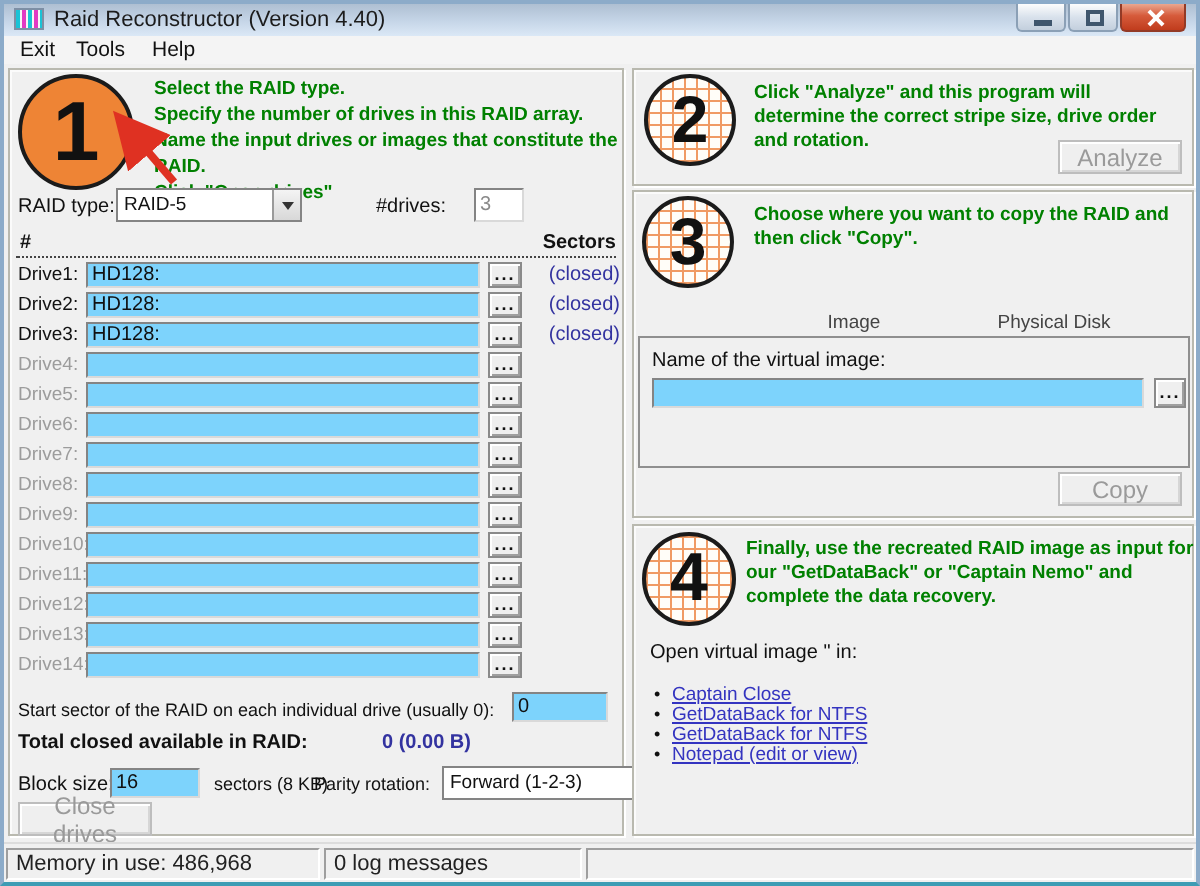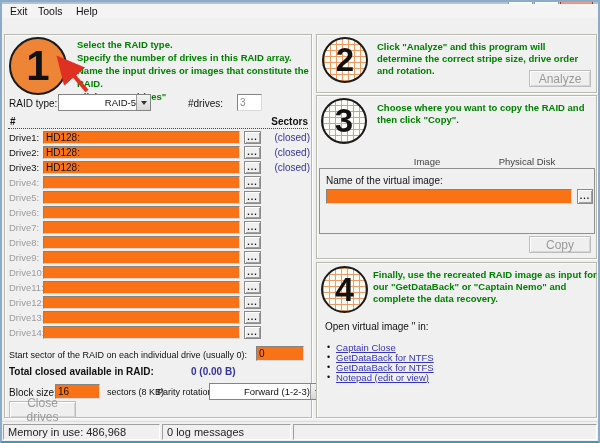--- a/index.html
+++ b/index.html
@@ -22,21 +22,21 @@
     background:linear-gradient(180deg,#fdfdfd,#d9e2ec 50%,#c3cfdd); position:relative; cursor:default; }
   .wbtn.close { width:33px; border-color:#933a26;
     background:linear-gradient(180deg,#eba78f,#d65b3b 45%,#c03c1d); }
   .glyph-min { position:absolute; left:8px; top:8px; width:9px; height:3px; background:#3f566d; }
   .glyph-max { position:absolute; left:8px; top:3px; width:9px; height:8px; border:2px solid #3f566d; background:transparent; }
   .glyph-x { position:absolute; left:12px; top:2px; width:10px; height:10px; }
   .glyph-x::before,.glyph-x::after { content:""; position:absolute; left:4px; top:0; width:2px; height:10px; background:#fff; }
   .glyph-x::before { transform:rotate(45deg); } .glyph-x::after { transform:rotate(-45deg); }
 
   
-  .menubar { position:absolute; left:2px; top:4px; width:596px; height:14px; background:#f4f4f4; }
+  .menubar { position:absolute; left:2px; top:18px; width:596px; height:14px; background:#f4f4f4; }
   .menu-item { position:absolute; top:1px; font-size:10.5px; color:#111; cursor:default; }
 
   
   .content { position:absolute; left:2px; top:32px; width:596px; height:389px; background:#f0f0f0; }
   .groupbox { position:absolute; border:1px solid #b9b9af; box-shadow:1px 1px 0 #ffffff, inset 1px 1px 0 #fbfbfb; background:#f0f0f0; }
 
   
   .circle { position:absolute; border-radius:50%; border:2px solid #1b1b1b; display:flex; align-items:center; justify-content:center; font-weight:bold; color:#111; }
   .circle.solid { background:#ee8435; }
   .circle.grid { background-color:#fffdf8;
@@ -44,24 +44,24 @@
       repeating-linear-gradient(0deg,#f09a63 0,#f09a63 1px,transparent 1px,transparent 6px),
       repeating-linear-gradient(90deg,#f09a63 0,#f09a63 1px,transparent 1px,transparent 6px); }
 
   .instr { position:absolute; font-size:9.5px; font-weight:bold; color:#008000; line-height:13px; }
 
   .lbl { position:absolute; white-space:nowrap; }
   .fs9 { font-size:9px; }
   .bold { font-weight:bold; }
   .navy { color:#3333a0; font-weight:bold; }
 
-  .field { background:#f97316; border:1px solid #848484; border-bottom-color:#d9d9d9; border-right-color:#d9d9d9; font-family:inherit; font-size:10px; color:#111; padding:0 2px; }
+  .field { background:#7dd3fc; border:1px solid #848484; border-bottom-color:#d9d9d9; border-right-color:#d9d9d9; font-family:inherit; font-size:10px; color:#111; padding:0 2px; }
   .field:disabled { color:#8a8a8a; background:#fff; }
 
-  .combo { position:absolute; background:#fff; border:1px solid #848484; display:flex; align-items:center;text-align:right; }
+  .combo { position:absolute; background:#fff; border:1px solid #848484; display:flex; align-items:center; }
   .combo-text { flex:1; padding-left:3px; font-size:9.5px; white-space:nowrap; overflow:hidden; }
   .combo-btn { width:14px; align-self:stretch; background:linear-gradient(180deg,#f4f4f4,#d8d8d8); border-left:1px solid #9a9a9a; display:flex; align-items:center; justify-content:center; }
   .tri-down { width:0; height:0; border-left:3.5px solid transparent; border-right:3.5px solid transparent; border-top:4px solid #333; }
 
   .btn { position:absolute; background:#efefef; border:1px solid #8a8a8a; box-shadow:inset 1px 1px 0 #ffffff, inset -1px -1px 0 #9f9f9f; font-family:inherit; font-size:12px; color:#111; display:flex; align-items:center; justify-content:center; cursor:default; }
   .btn.default { border:2px solid #111; font-weight:bold; box-shadow:inset 1px 1px 0 #ffffff, inset -1px -1px 0 #8d8d8d; }
   .btn.disabled { color:#9a9a9a; border-color:#bdbdbd; box-shadow:inset 1px 1px 0 #ffffff, inset -1px -1px 0 #d6d6d6; }
   .accel::first-letter { text-decoration:underline; }
 
   
@@ -259,21 +259,21 @@
       <span class="lbl fs9" style="left:4px; top:315px;">Start sector of the RAID on each individual drive (usually 0):</span>
       <input class="field" style="position: absolute; left: 251px; top: 311px; width: 48px; height: 15px;" value="0">
 
       <span class="lbl bold" style="left:4px; top:331px;">Total closed available in RAID:</span>
       <span class="lbl navy" style="left:186px; top:331px;">0 (0.00 B)</span>
 
       <span class="lbl" style="left:4px; top:352px;">Block size:</span>
       <input class="field" style="position: absolute; left: 50px; top: 349px; width: 45px; height: 15px;" value="16">
       <span class="lbl fs9" style="left:102px; top:352px;">sectors (8 KB)</span>
       <span class="lbl fs9" style="left:152px; top:352px;">Parity rotation:</span>
-      <div class="combo" style="left:204px; top:348px; width:116px; height:17px;">
+      <div class="combo" style="left:216px; top:348px; width:116px; height:17px;">
         <span class="combo-text">Forward (1-2-3)</span>
         <span class="combo-btn">
             <span class="tri-down"></span>
           </span>
       </div>
 
       <button class="btn disabled accel" style="left:4px; top:366px; width:67px; height:17px;">Close drives</button>
     </div>
 
     <div class="groupbox" style="left:314px; top:2px; width:281px; height:59px;">

